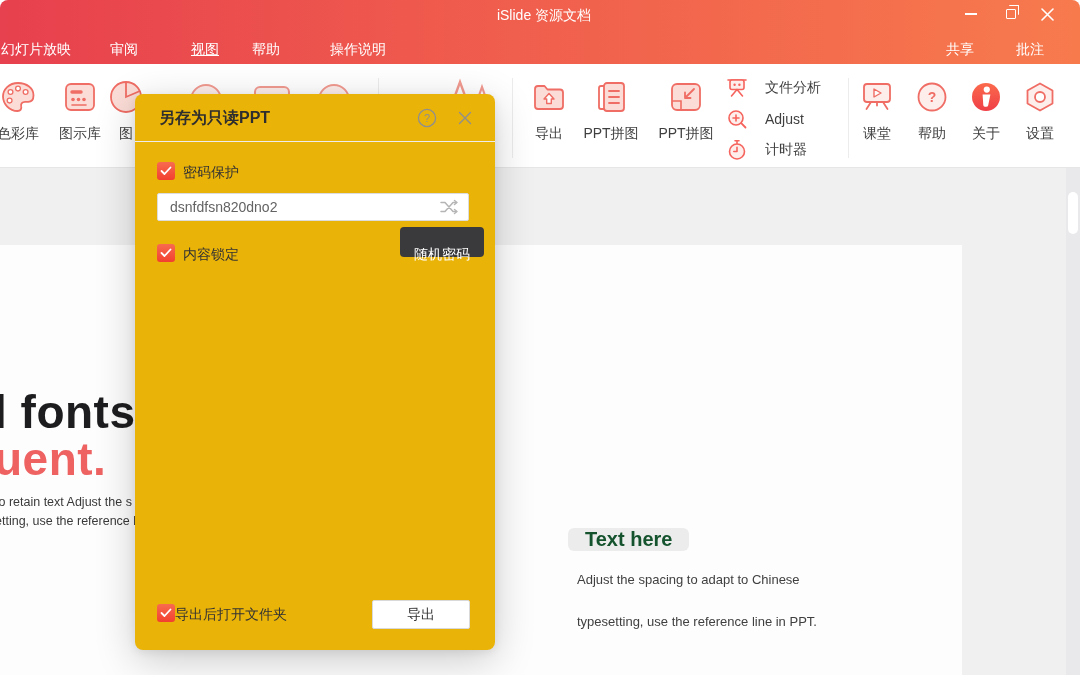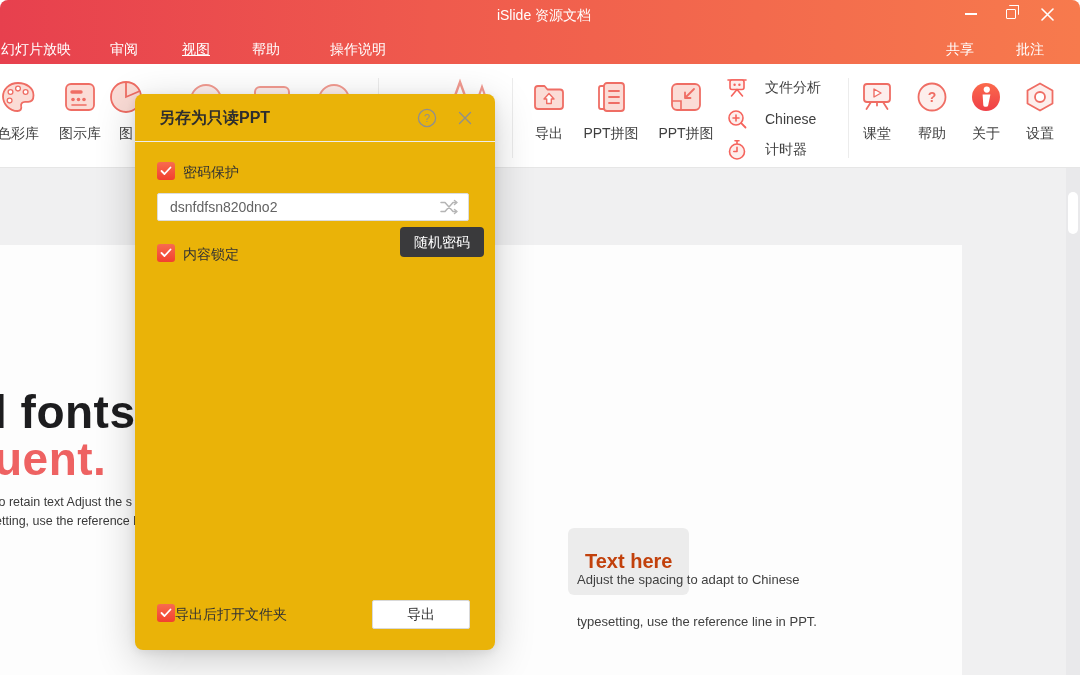--- a/index.html
+++ b/index.html
@@ -35,21 +35,21 @@
                 border-radius:6px; background:#fdeeec; }
 
   
   .workspace { position:absolute; left:0; top:168px; width:1080px; height:507px; background:#f0f0f1; }
   .slide { position:absolute; left:-60px; top:77px; width:1022px; height:440px; background:#fdfdfd; }
   .h-big { position:absolute; left:-6px; top:217px; font-size:46px; font-weight:700;
            color:#1d1d1f; white-space:nowrap; letter-spacing:.5px; }
   .h-big.red { top:264px; color:#ee6262; }
   .body-small { position:absolute; left:-5px; font-size:12.5px; color:#3a3a3a; white-space:nowrap; }
   .texthere { position:absolute; left:568px; top:360px; background:#ececec; border-radius:6px;
-              padding:22px 17px; font-size:20px; font-weight:700; color:#c2410c; }
+              padding:0 17px; font-size:20px; font-weight:700; color:#14532d; }
   .caption { position:absolute; left:577px; font-size:13px; color:#404040; white-space:nowrap; }
   .scroll-track { position:absolute; right:0; top:0; width:14px; height:507px; background:#e9e9eb; }
   .scroll-thumb { position:absolute; left:2px; top:24px; width:10px; height:42px;
                   background:#fff; border-radius:5px; cursor:pointer; }
 
   
   .dialog { position:absolute; left:135px; top:94px; width:360px; height:556px; background:#eab308;
             border-radius:8px; box-shadow:0 10px 40px rgba(0,0,0,.20),0 2px 10px rgba(0,0,0,.08); z-index:100; }
   .dlg-header { position:relative; height:48px; border-bottom:1px solid #ededed; }
   .dlg-title { position:absolute; left:24px; top:0; line-height:48px; font-size:16px;
@@ -57,21 +57,21 @@
   .dlg-help { position:absolute; right:58px; top:14px; width:20px; height:20px; cursor:pointer; }
   .dlg-close { position:absolute; right:22px; top:16px; width:16px; height:16px; cursor:pointer; }
   .chk { position:absolute; width:18px; height:18px; border-radius:3px;
          background:linear-gradient(180deg,#f86b4f,#f2402f); display:flex; align-items:center;
          justify-content:center; cursor:pointer; }
   .chk-label { position:absolute; font-size:14px; color:#333; white-space:nowrap; }
   .pw-input { position:absolute; left:22px; top:99px; width:312px; height:28px; border:1px solid #dcdcdc;
               border-radius:2px; font-size:14px; color:#636363; padding:0 34px 0 12px;
               font-family:"Liberation Sans","DejaVu Sans",sans-serif; outline:none; }
   .shuffle { position:absolute; left:304px; top:105px; cursor:pointer; }
-  .tooltip { position:absolute; left:265px; top:133px; height:30px; line-height:30px; padding:0 14px;
+  .tooltip { position:absolute; left:265px; top:133px; height:30px; line-height:30px; padding:12px 14px;
              background:#3a3a3c; color:#fff; font-size:14px; border-radius:4px; white-space:nowrap; }
   .export-btn { position:absolute; left:237px; top:506px; width:98px; height:29px; background:#fff;
                 border:1px solid #d9d9d9; border-radius:2px; font-size:14px; color:#333; cursor:pointer;
                 font-family:"Liberation Sans","DejaVu Sans",sans-serif; }
 </style>
 </head>
 <body>
 
 <div id="window">
 
@@ -85,21 +85,21 @@
       <div class="win-restore-glyph"></div>
     </div>
     <div class="win-btn" style="left:1032px;">
       <svg width="13" height="13" viewBox="0 0 13 13">
         <path d="M1 1 L12 12 M12 1 L1 12" stroke="#fff" stroke-width="1.6" stroke-linecap="round"></path>
       </svg>
     </div>
 
     <span class="menu-item" style="left:1px;">幻灯片放映</span>
     <span class="menu-item" style="left:110px;">审阅</span>
-    <span class="menu-item" style="left:182px;text-decoration:underline;">视图</span>
+    <span class="menu-item" style="left:191px;text-decoration:underline;">视图</span>
     <span class="menu-item" style="left:252px;">帮助</span>
     <span class="menu-item" style="left:330px;">操作说明</span>
     <span class="menu-item" style="left:946px;">共享</span>
     <span class="menu-item" style="left:1016px;">批注</span>
   </div>
 
   <div class="ribbon">
 
     <div class="ritem" style="left:-12px;width:60px;">
       <div class="ic">
@@ -191,21 +191,21 @@
         <path d="M11 12.5 L5.5 19 M11 12.5 L16.5 19" stroke="#f5635c" stroke-width="1.6" stroke-linecap="round"></path>
       </svg>
       <span class="lb">文件分析</span>
     </div>
     <div class="mini-row" style="top:42px;">
       <svg width="22" height="22" viewBox="0 0 22 22">
         <circle cx="10" cy="10" r="7" fill="#fdeeec" stroke="#f5635c" stroke-width="1.6"></circle>
         <path d="M7 10 L13 10 M10 7 L10 13" stroke="#f5635c" stroke-width="1.6" stroke-linecap="round"></path>
         <path d="M15.2 15.2 L19.5 19.5" stroke="#f5635c" stroke-width="1.8" stroke-linecap="round"></path>
       </svg>
-      <span class="lb">Chinese</span>
+      <span class="lb">Adjust</span>
     </div>
     <div class="mini-row" style="top:73px;">
       <svg width="22" height="22" viewBox="0 0 22 22">
         <circle cx="11" cy="12.5" r="7.5" fill="#fdeeec" stroke="#f5635c" stroke-width="1.6"></circle>
         <path d="M9 1.8 L13 1.8 M11 1.8 L11 4.5" stroke="#f5635c" stroke-width="1.6" stroke-linecap="round"></path>
         <path d="M11 12.5 L11 8.2 M11 12.5 L7.8 12.5" stroke="#f5635c" stroke-width="1.6" stroke-linecap="round"></path>
       </svg>
       <span class="lb">计时器</span>
     </div>
 

